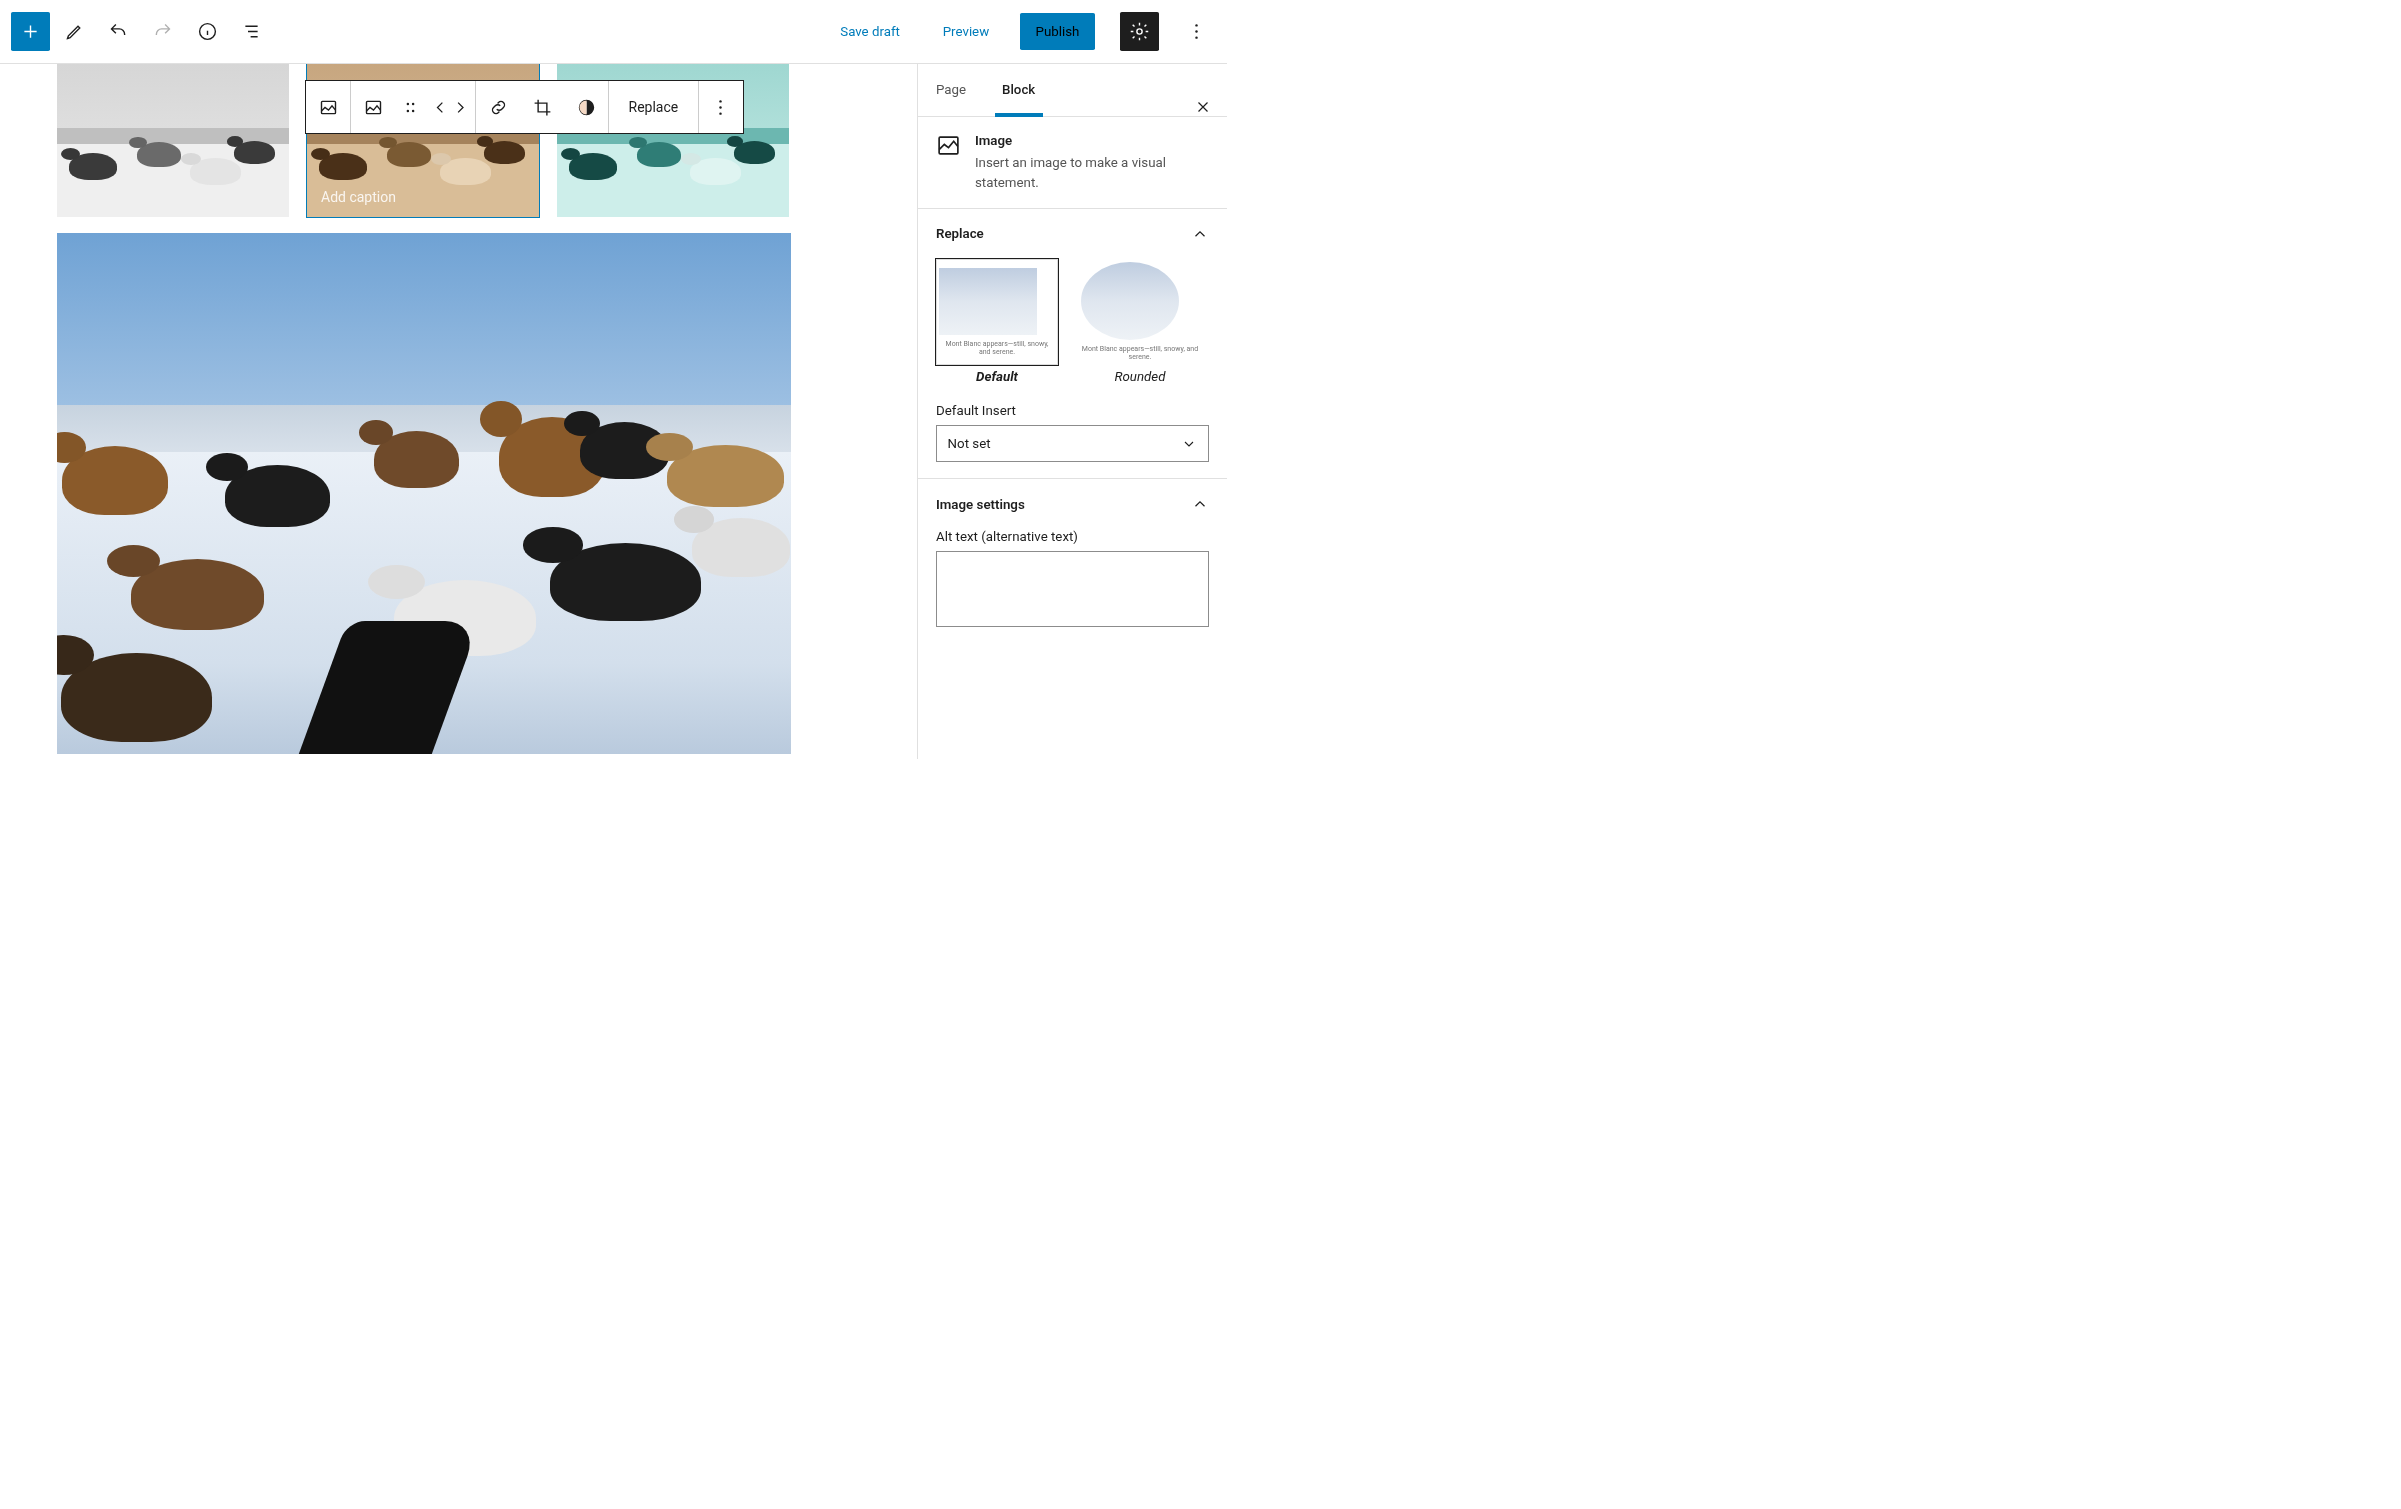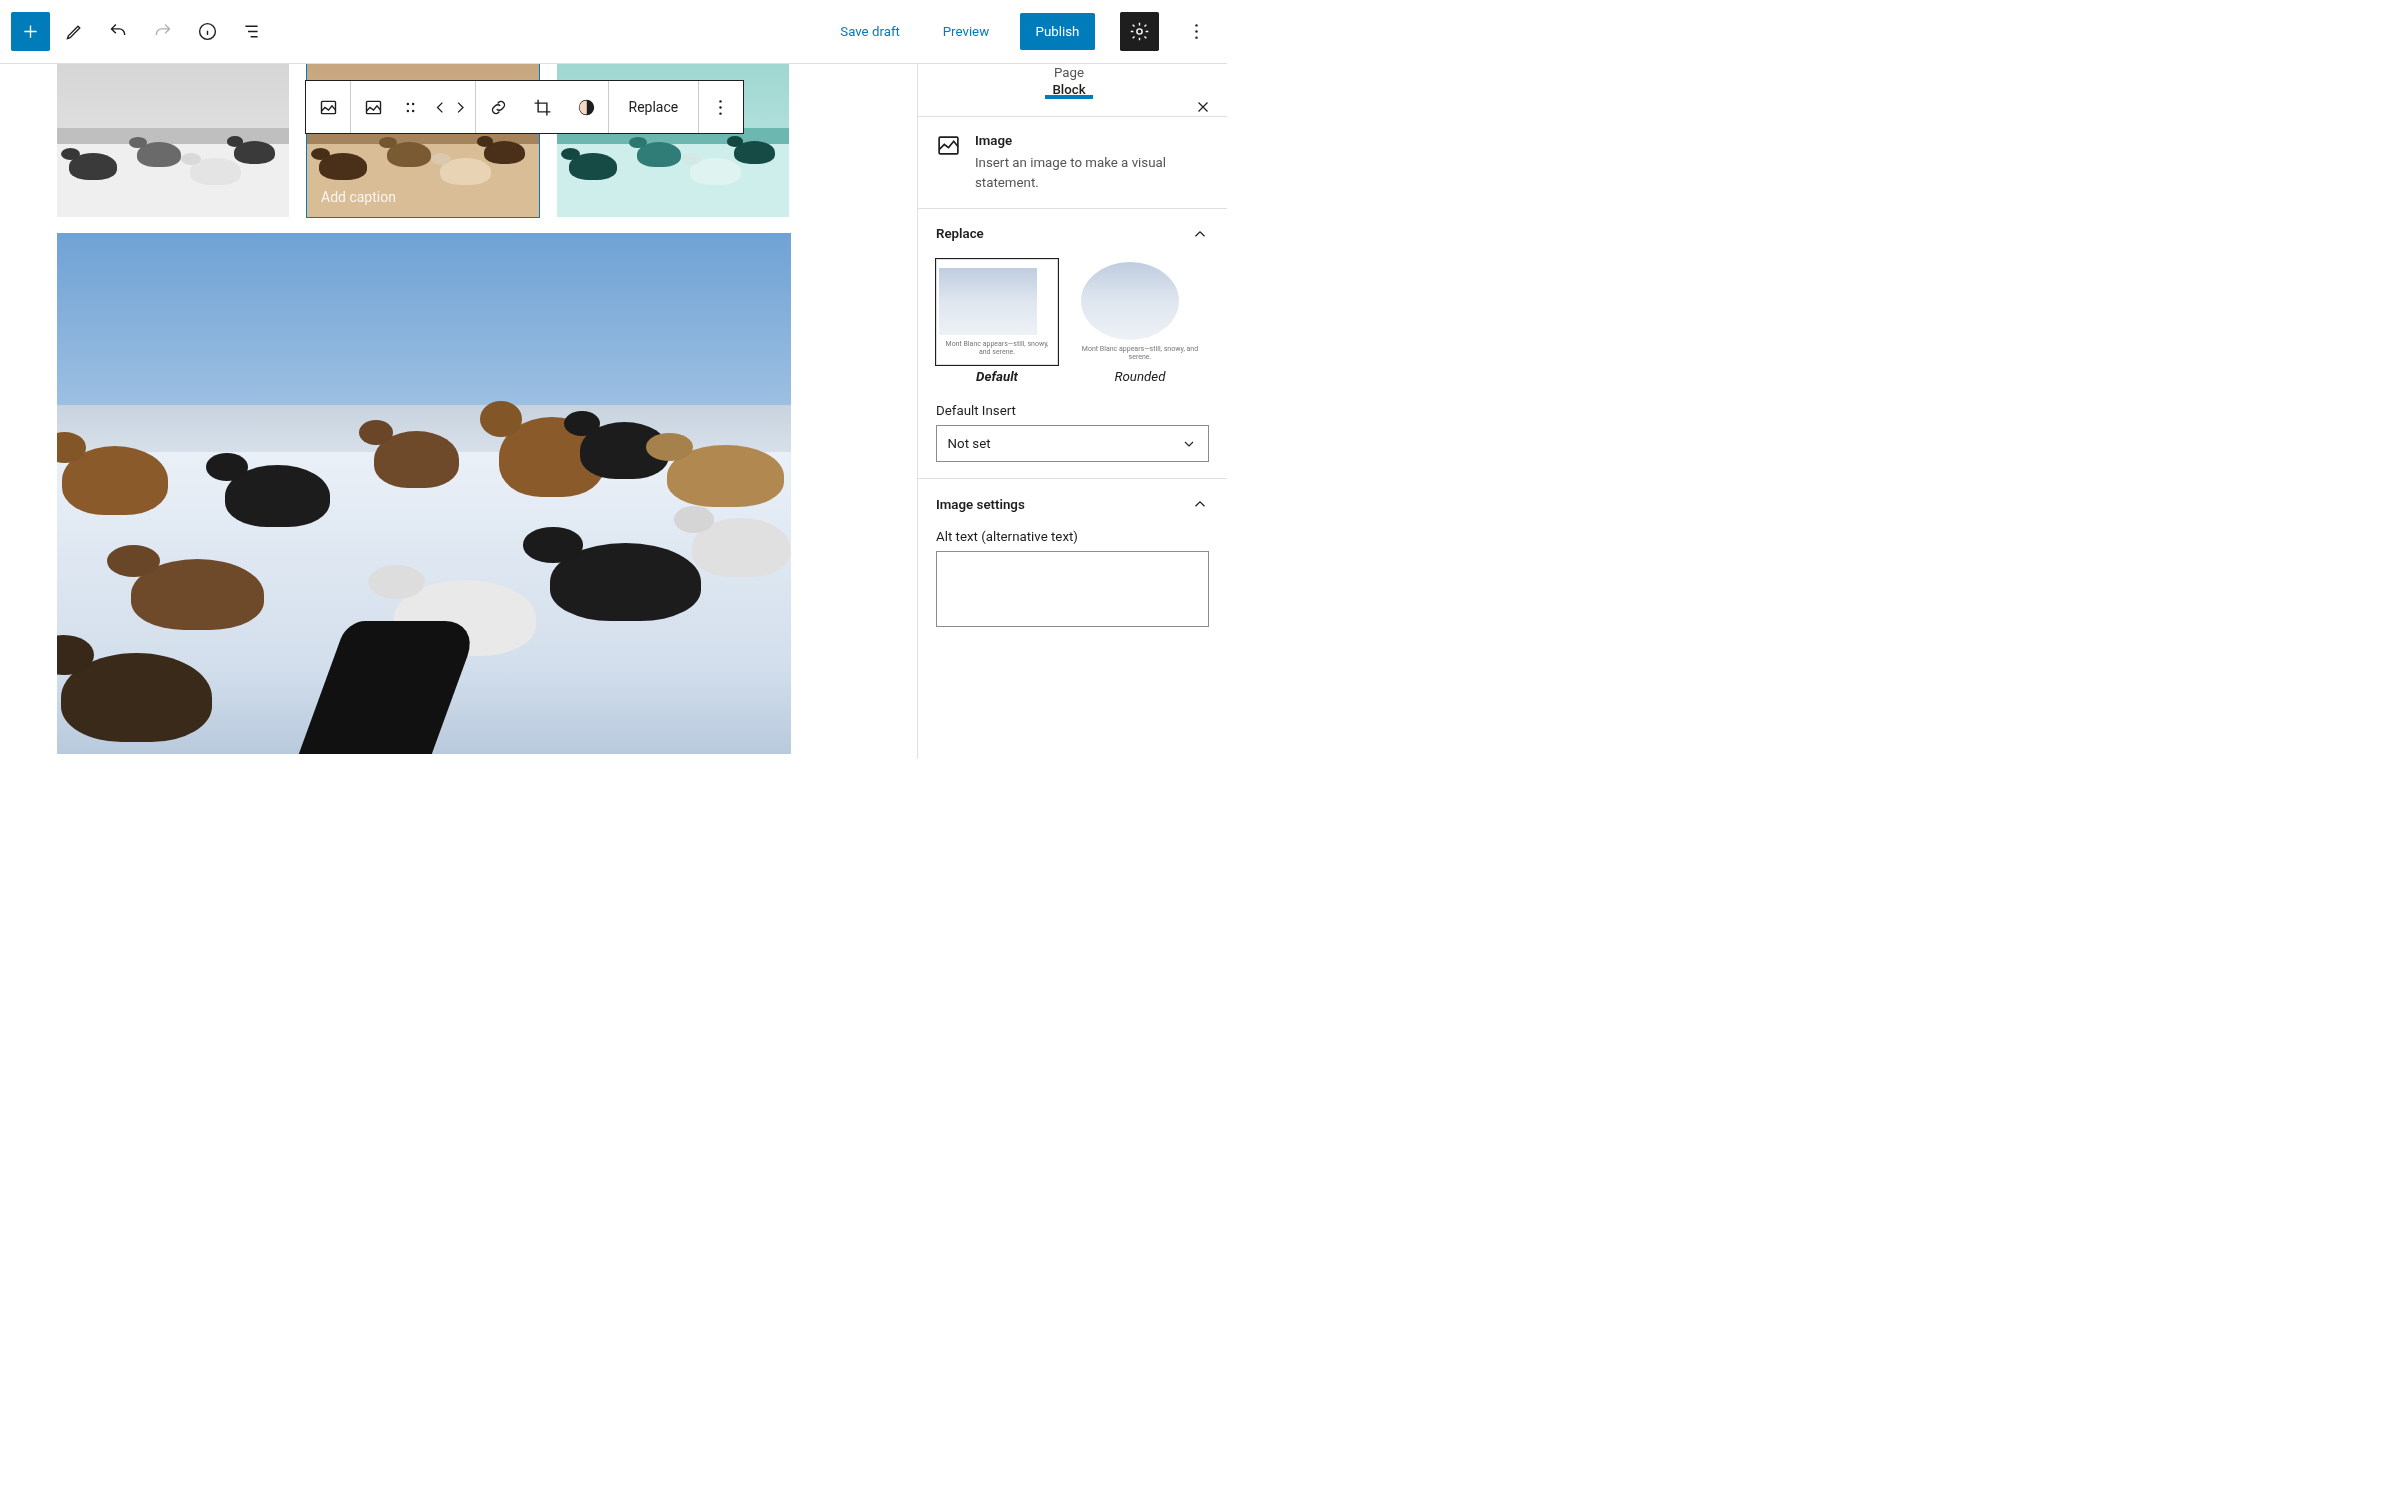--- a/index.html
+++ b/index.html
@@ -9,21 +9,21 @@
   
   .topbar { height:64px; border-bottom:0.9px solid #e0e0e0; display:flex; align-items:center; padding:0 10.6px; justify-content:space-between; }
   .topbar-left { display:flex; align-items:center; gap:5.3px; }
   .topbar-right { display:flex; align-items:center; gap:18px; }
   .sq-btn { width:39px; height:39px; display:flex; align-items:center; justify-content:center; border-radius:1.8px; cursor:pointer; }
   .sq-btn.blue { background:#007cba; color:#fff; }
   .sq-btn.dark { background:#1e1e1e; color:#fff; }
   .sq-btn svg { width:21px; height:21px; }
   .disabled svg { opacity:.35; }
   .link { color:#007cba; font-size:13.3px; padding:9px 12.4px; cursor:pointer; }
-  .publish-btn { background:#007cba; color:#ffffff; font-size:13.3px; padding:10.6px 16px; border-radius:1.8px; cursor:pointer; }
+  .publish-btn { background:#007cba; color:#000000; font-size:13.3px; padding:10.6px 16px; border-radius:1.8px; cursor:pointer; }
 
   
   .main { position:absolute; top:64px; left:0; right:310px; bottom:0; overflow:hidden; }
   .canvas-inner { padding:0 57px; }
 
   .row-thumbs { display:flex; gap:18px; }
   .thumb { width:232px; height:153px; position:relative; overflow:hidden; }
   .thumb.selected { outline:1.8px solid #007cba; outline-offset:-0.9px; }
   .thumb .scene { position:absolute; inset:0; }
   .caption-ph { position:absolute; left:14px; bottom:12.4px; color:rgba(255,255,255,.85); font-size:14px;margin-top:25px; }
@@ -44,21 +44,21 @@
   .bt-group { display:flex; align-items:center; border-right:0.9px solid #ccc; }
   .bt-btn { width:44px; height:100%; display:flex; align-items:center; justify-content:center; cursor:pointer; }
   .bt-btn.wide { width:auto; padding:0 19.5px; font-size:14px; }
   .bt-btn svg { width:21px; height:21px; }
   .bt-group:last-child { border-right:none; }
   .arrow-col { display:flex; flex-direction:row; }
   .chev { width:19.5px; display:flex; align-items:center; justify-content:center; }
 
   
   .sidebar { position:absolute; top:64px; right:0; bottom:0; width:310px; border-left:0.9px solid #e0e0e0; overflow:auto; font-size:13.3px; }
-  .side-tabs { display:flex; align-items:center; height:53px; border-bottom:0.9px solid #e0e0e0; padding:0 7px 0 0;flex-direction:column; }
+  .side-tabs { display:flex; align-items:flex-end; height:53px; border-bottom:0.9px solid #e0e0e0; padding:0 7px 0 0; }
   .side-tab { padding:0 18px; height:53px; display:flex; align-items:center; color:#555; cursor:pointer; position:relative; }
   .side-tab.active { color:#1e1e1e; font-weight:500; }
   .side-tab.active::after { content:""; position:absolute; left:10.6px; right:10.6px; bottom:-0.9px; height:3.5px; background:#007cba; }
   .side-close { margin-left:auto; width:35px; display:flex; align-items:center; justify-content:center; cursor:pointer; }
 
   .side-section { padding:16px 18px; border-bottom:0.9px solid #e0e0e0; }
   .side-section.row { display:flex; gap:14px; }
   .blk-icon { width:25px; height:25px; flex:none; }
   .blk-title { font-weight:600; margin-bottom:5.3px; }
   .blk-desc { color:#555; line-height:1.45; }

